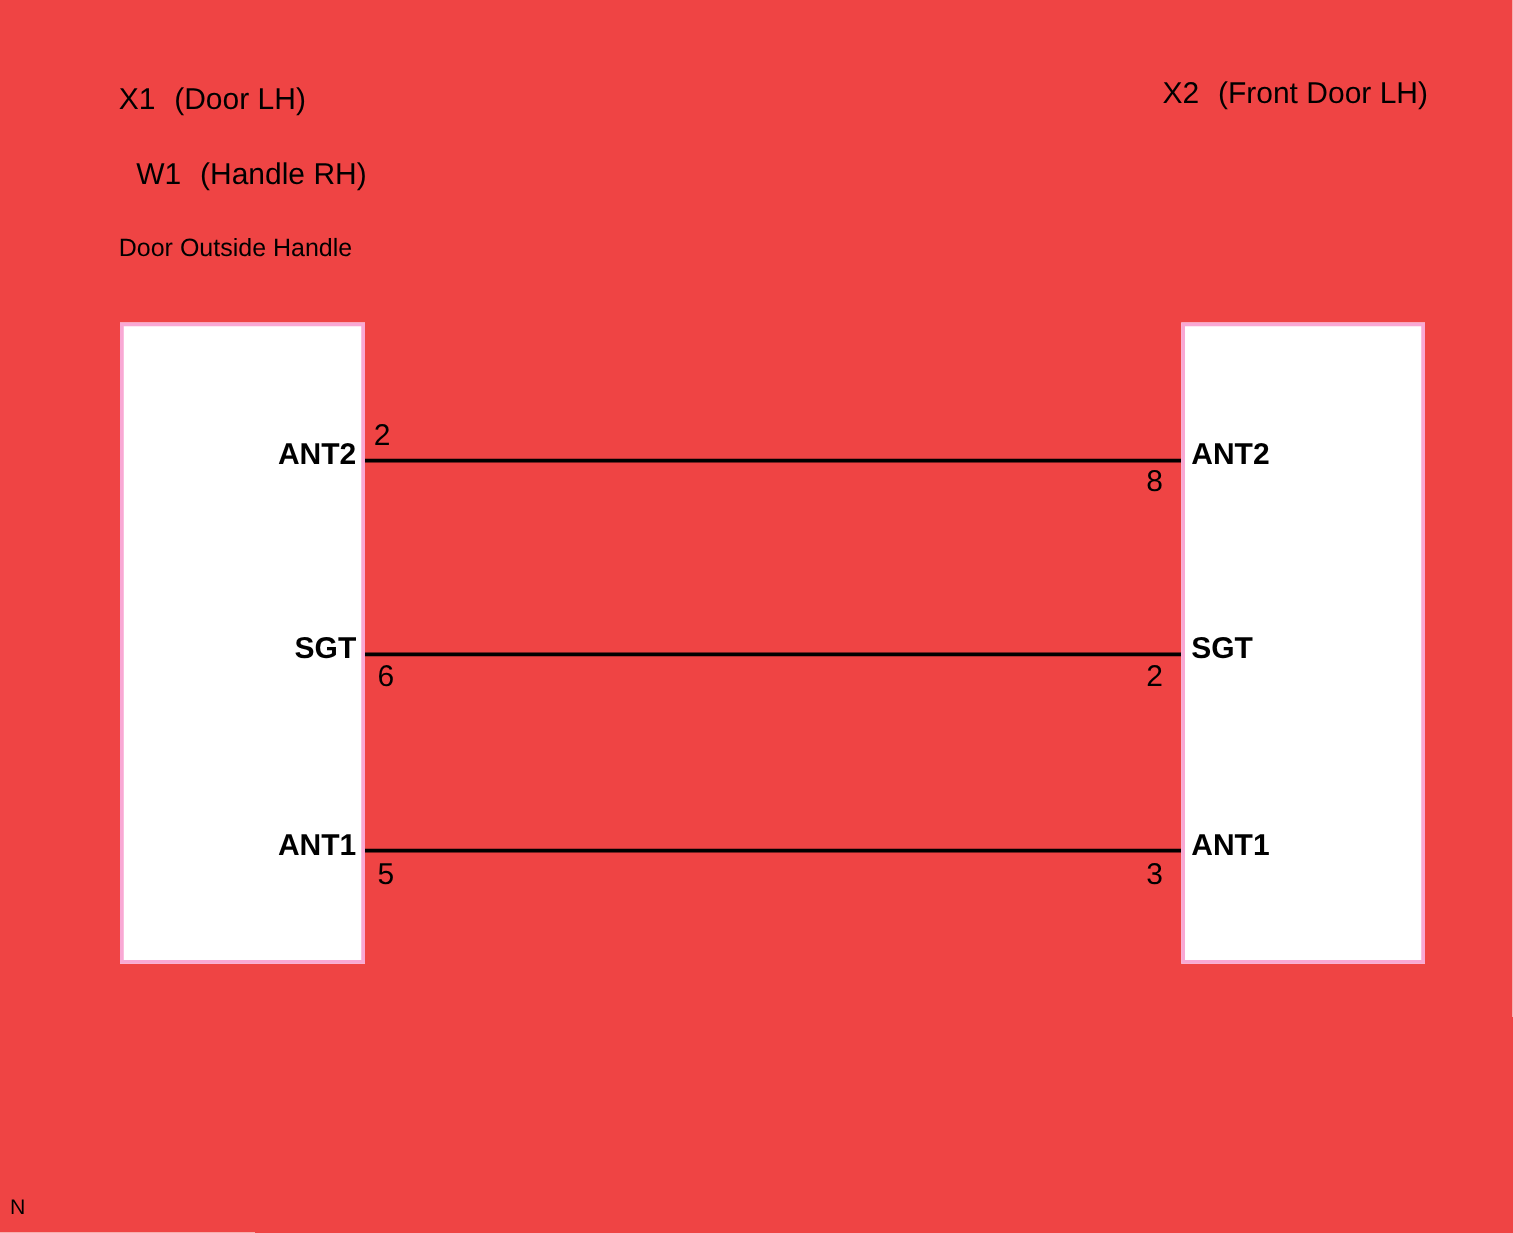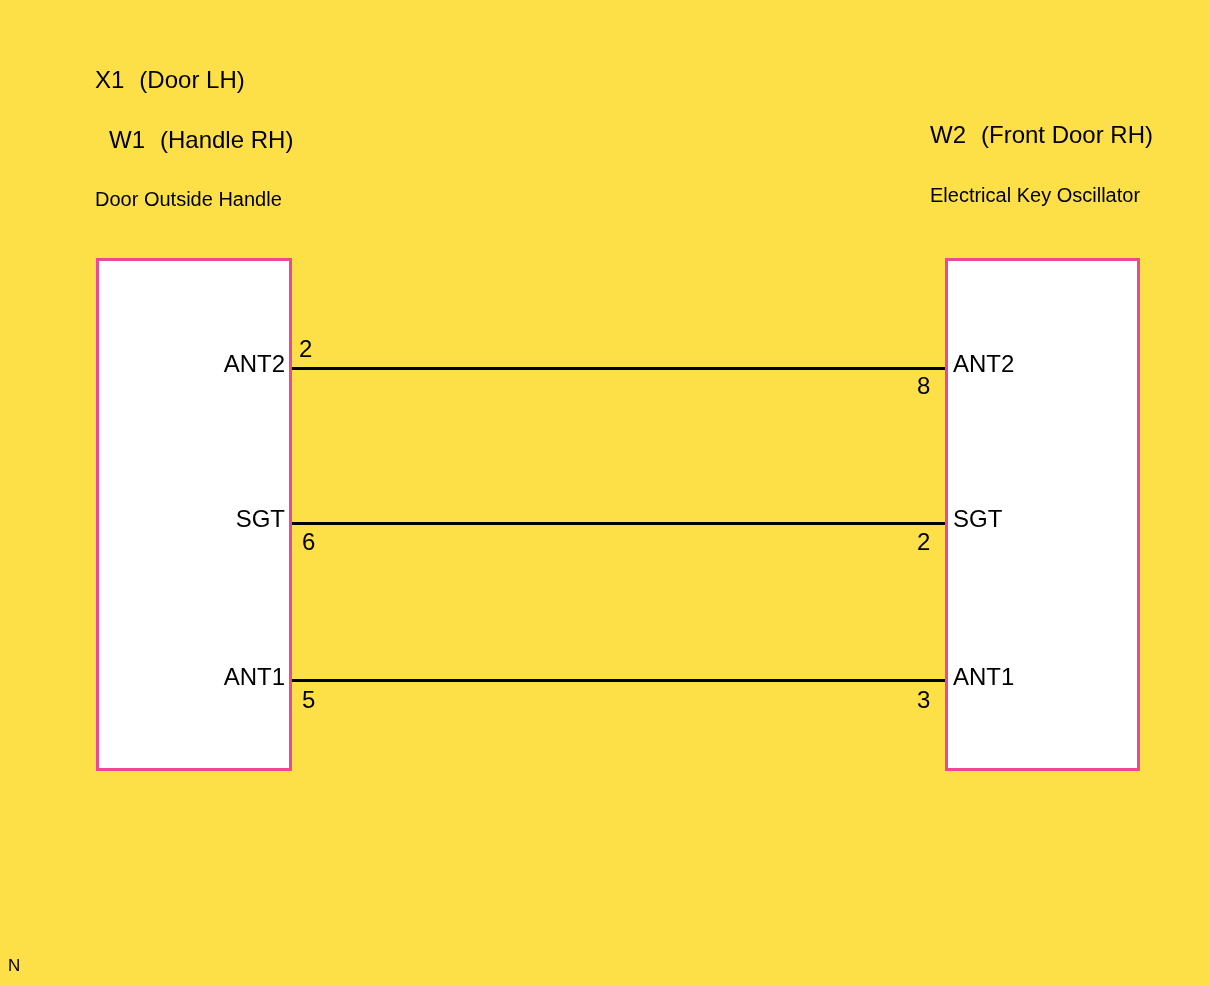--- a/index.html
+++ b/index.html
@@ -4,21 +4,21 @@
 <style>
   html, body {
     margin: 0;
     padding: 0;
     background: #ffffff;
   }
   .canvas {
     position: relative;
     width: 1210px;
     height: 986px;
-    background: #fde047;
+    background: #ef4444;
     color: #000000;
     font-family: "Liberation Sans", "DejaVu Sans", sans-serif;
     overflow: hidden;
   }
   .hdr-row {
     position: absolute;
     display: flex;
     gap: 15px;
     font-size: 24px;
     line-height: 26px;
@@ -26,22 +26,23 @@
   }
   .component-name {
     position: absolute;
     font-size: 20px;
     line-height: 26px;
     white-space: nowrap;
   }
   .box {
     position: absolute;
     box-sizing: border-box;
-    border: 3px solid #ec4899;
+    border: 3px solid #f9a8d4;
     background: #ffffff;
+    font-weight: bold;
   }
   .wire {
     position: absolute;
     left: 292px;
     width: 653px;
     height: 3px;
     background: #000000;
   }
   .pin-label {
     position: absolute;
@@ -73,25 +74,24 @@
   <div class="hdr-row" style="left:95px; top:67px">
     <span>X1</span>
     <span>(Door LH)</span>
   </div>
   <div class="hdr-row" style="left:109px; top:127px">
     <span>W1</span>
     <span>(Handle RH)</span>
   </div>
   <div class="component-name" style="left:95px; top:186px">Door Outside Handle</div>
 
-  <div class="hdr-row" style="left:930px; top:122px">
-    <span>W2</span>
-    <span>(Front Door RH)</span>
+  <div class="hdr-row" style="left:930px; top:62px">
+    <span>X2</span>
+    <span>(Front Door LH)</span>
   </div>
-  <div class="component-name" style="left:930px; top:182px">Electrical Key Oscillator</div>
 
   <div class="wire" style="top:367px"></div>
   <div class="wire" style="top:522px"></div>
   <div class="wire" style="top:679px"></div>
 
   <div class="box" style="left:96px; top:258px; width:196px; height:513px">
     <span class="pin-label align-right" style="top:91px">ANT2</span>
     <span class="pin-label align-right" style="top:246px">SGT</span>
     <span class="pin-label align-right" style="top:404px">ANT1</span>
   </div>

